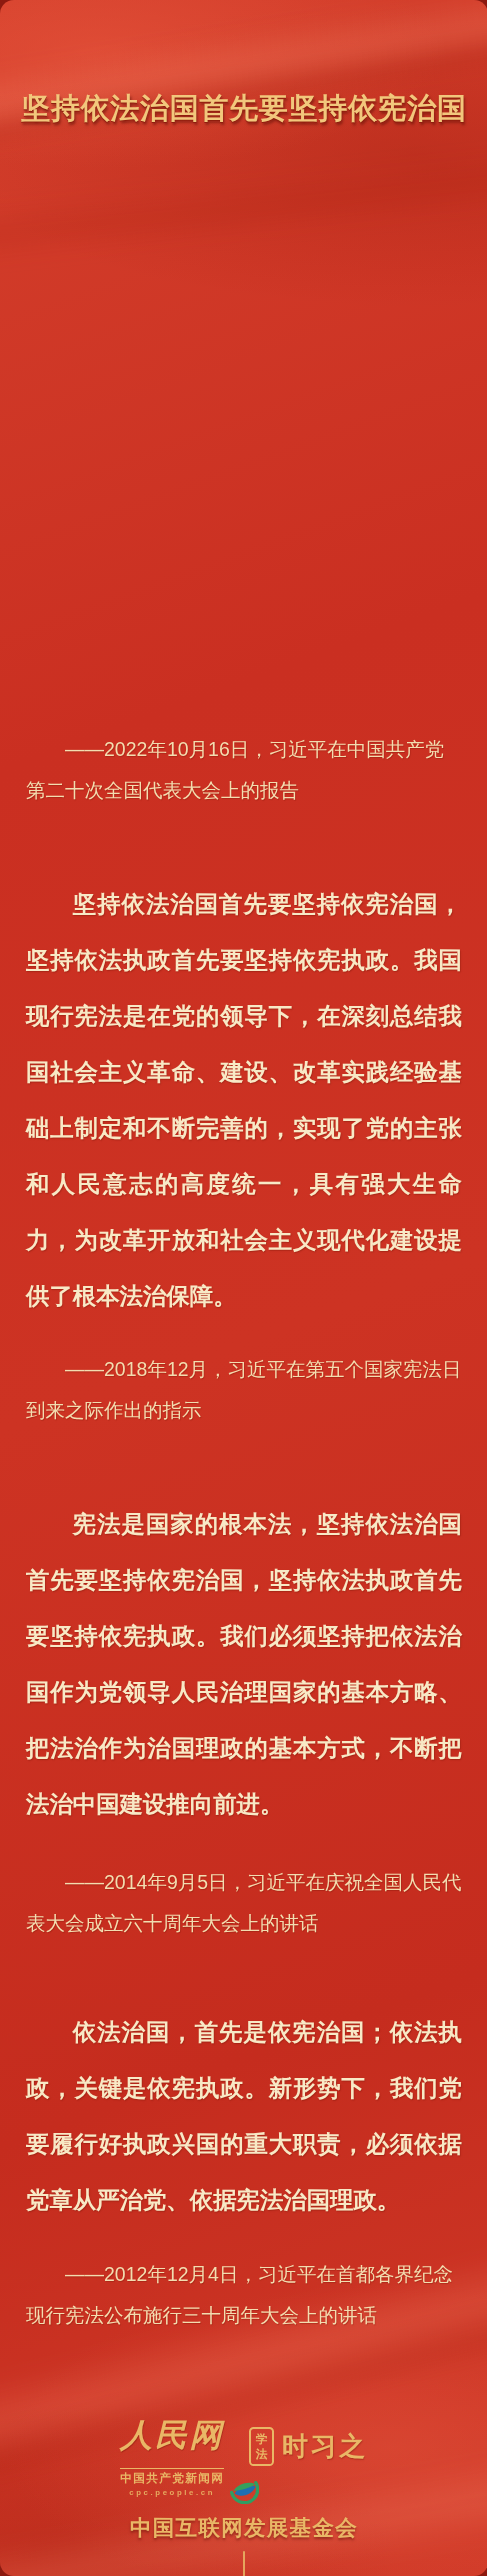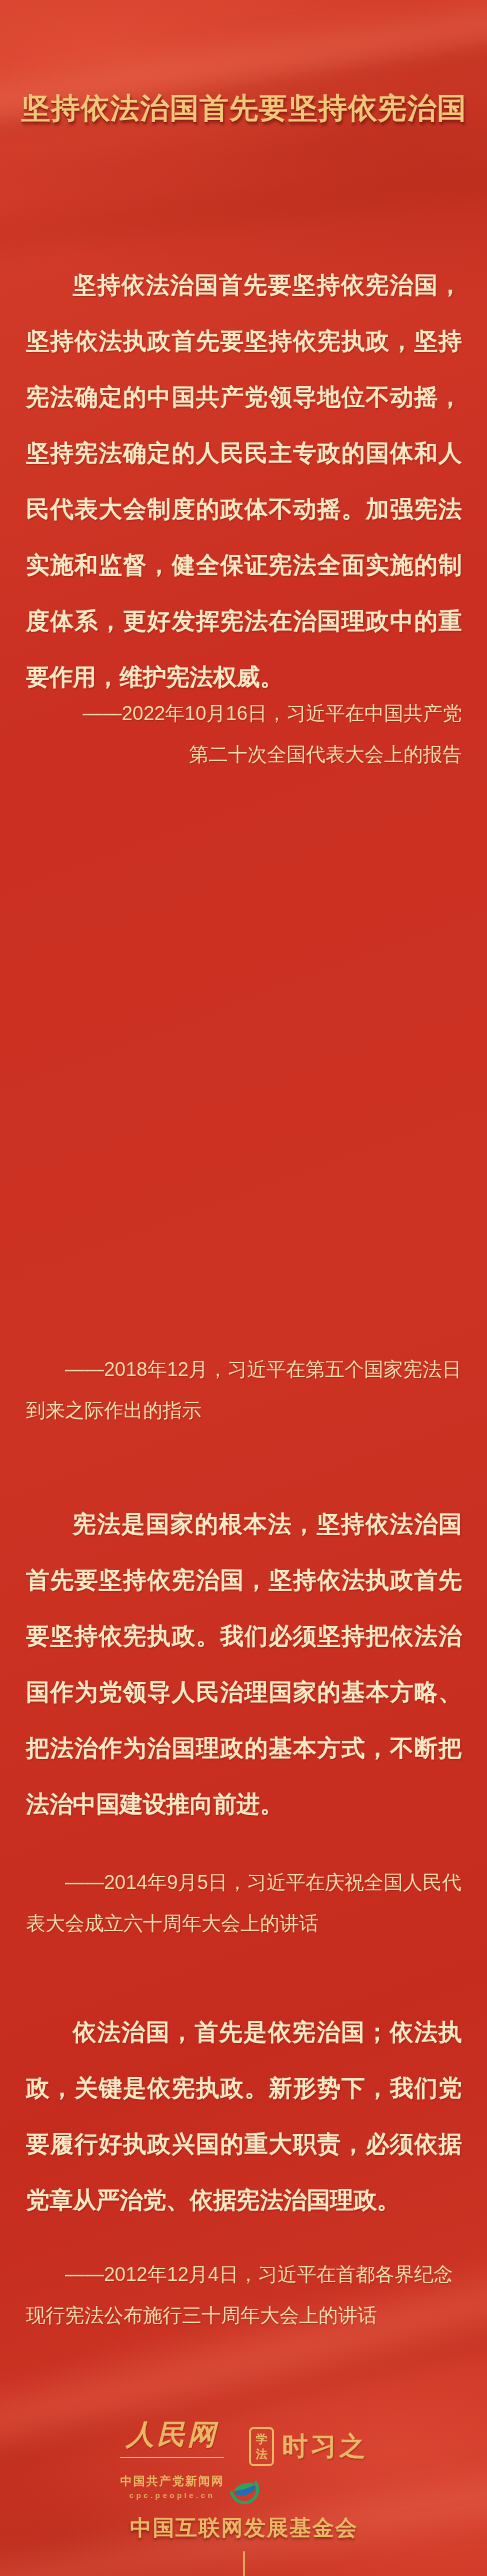--- a/index.html
+++ b/index.html
@@ -8,20 +8,21 @@
     width:488px;height:2576px;
     margin:0 auto;
     overflow:hidden;
     font-family:"Liberation Sans",sans-serif;
     background:
       radial-gradient(585px 195px at 20% 2%, rgba(255,110,80,.28), rgba(255,110,80,0) 60%),
       radial-gradient(715px 234px at 85% 6%, rgba(150,25,10,.30), rgba(150,25,10,0) 65%),
       radial-gradient(650px 273px at 80% 95%, rgba(255,120,90,.22), rgba(255,120,90,0) 60%),
       radial-gradient(585px 247px at 10% 99%, rgba(150,25,10,.25), rgba(150,25,10,0) 60%),
       linear-gradient(160deg,#d4402c 0%, #ca2f21 28%, #cd3323 52%, #c52c1e 78%, #d03a28 100%);
+    border-radius: 14px;
   }
   
   .fold{position:absolute;pointer-events:none;filter:blur(9px);}
   .fold-1{left:-52px;top:26px;width:618px;height:78px;transform:rotate(-9deg);
     background:linear-gradient(180deg,rgba(255,130,100,0) 0%,rgba(255,140,110,.28) 50%,rgba(160,30,12,.22) 85%,rgba(160,30,12,0) 100%);}
   .fold-2{left:-39px;top:176px;width:585px;height:59px;transform:rotate(-6deg);
     background:linear-gradient(180deg,rgba(170,30,14,0),rgba(170,30,14,.20) 55%,rgba(170,30,14,0));}
   .fold-3{left:-65px;top:2314px;width:650px;height:98px;transform:rotate(-14deg);
     background:linear-gradient(180deg,rgba(255,140,110,0),rgba(255,140,110,.22) 45%,rgba(165,28,12,.20) 85%,rgba(165,28,12,0));}
   .fold-4{left:-39px;top:2496px;width:637px;height:78px;transform:rotate(-10deg);
@@ -47,30 +48,30 @@
   .q2{top:876px;}
   .q3{top:1496px;}
   .q4{top:2004px;}
 
   .attr{
     position:absolute;left:26px;width:436px;margin:0;
     font-size:19.5px;font-weight:400;line-height:41px;
     color:#f3ddb0;text-align:left;text-indent:2em;
     text-shadow:0.7px 0.7px 0.7px rgba(125,22,8,.35);
   }
-  .a1{top:693px;text-align:right;}
+  .a1{top:729px;}
   .a2{top:1349px;}
   .a3{top:1862px;}
   .a4{top:2254px;}
 
   
   .footer-row1{position:absolute;left:0;top:2422px;width:488px;display:flex;justify-content:center;align-items:flex-start;gap:25px;}
   .people-logo{display:flex;flex-direction:column;align-items:center;color:#e9b766;}
-  .people-cal{font-family:"DejaVu Serif","Liberation Serif",serif;font-style:italic;font-weight:700;font-size:28px;line-height:26px;letter-spacing:2.6px;text-shadow:0.7px 0.7px 0.7px rgba(120,20,8,.4);}
-  .people-sub{font-size:11.7px;font-weight:800;letter-spacing:1.3px;margin-top:9px;border-top:1.3px solid #e9b766;padding-top:16px;}
+  .people-cal{font-family:"DejaVu Serif","Liberation Serif",serif;font-style:italic;font-weight:700;font-size:32px;line-height:26px;letter-spacing:2.6px;text-shadow:0.7px 0.7px 0.7px rgba(120,20,8,.4);}
+  .people-sub{font-size:11.7px;font-weight:800;letter-spacing:1.3px;margin-top:20px;border-top:1.3px solid #e9b766;padding-top:2px;}
   .people-url{font-size:7.8px;font-weight:700;letter-spacing:2.6px;margin-top:2px;opacity:.9;}
   .brand-right{display:flex;align-items:center;gap:7.8px;margin-top:5.2px;}
   .seal{
     width:21px;height:35px;border:2px solid #e9b766;border-radius:4.6px;
     display:flex;flex-direction:column;align-items:center;justify-content:center;
     color:#e9b766;font-size:11.7px;font-weight:800;line-height:14.3px;
   }
   .shixizhi{
     color:#e9b766;font-size:26px;font-weight:800;letter-spacing:2.6px;
     font-family:"DejaVu Sans","Liberation Sans",sans-serif;
@@ -89,23 +90,23 @@
 
   <div class="fold fold-1"></div>
   <div class="fold fold-2"></div>
   <div class="fold fold-3"></div>
   <div class="fold fold-4"></div>
 
   <h1 class="title">
     <span>坚持依法治国首先要坚持依宪治国</span>
   </h1>
 
-  <p class="quote q1">坚持依法治国首先要坚持依宪治国，坚持依法执政首先要坚持依宪执政，坚持宪法确定的中国共产党领导地位不动摇，坚持宪法确定的人民民主专政的国体和人民代表大会制度的政体不动摇。加强宪法实施和监督，健全保证宪法全面实施的制度体系，更好发挥宪法在治国理政中的重要作用，维护宪法权威。</p>
   <p class="attr a1">——2022年10月16日，习近平在中国共产党第二十次全国代表大会上的报告</p>
 
+  <p class="quote q2">坚持依法治国首先要坚持依宪治国，坚持依法执政首先要坚持依宪执政。我国现行宪法是在党的领导下，在深刻总结我国社会主义革命、建设、改革实践经验基础上制定和不断完善的，实现了党的主张和人民意志的高度统一，具有强大生命力，为改革开放和社会主义现代化建设提供了根本法治保障。</p>
   <p class="attr a2">——2018年12月，习近平在第五个国家宪法日到来之际作出的指示</p>
 
   <p class="quote q3">宪法是国家的根本法，坚持依法治国首先要坚持依宪治国，坚持依法执政首先要坚持依宪执政。我们必须坚持把依法治国作为党领导人民治理国家的基本方略、把法治作为治国理政的基本方式，不断把法治中国建设推向前进。</p>
   <p class="attr a3">——2014年9月5日，习近平在庆祝全国人民代表大会成立六十周年大会上的讲话</p>
 
   <p class="quote q4">依法治国，首先是依宪治国；依法执政，关键是依宪执政。新形势下，我们党要履行好执政兴国的重大职责，必须依据党章从严治党、依据宪法治国理政。</p>
   <p class="attr a4">——2012年12月4日，习近平在首都各界纪念现行宪法公布施行三十周年大会上的讲话</p>
 
   <div class="footer-row1">
     <div class="people-logo">

